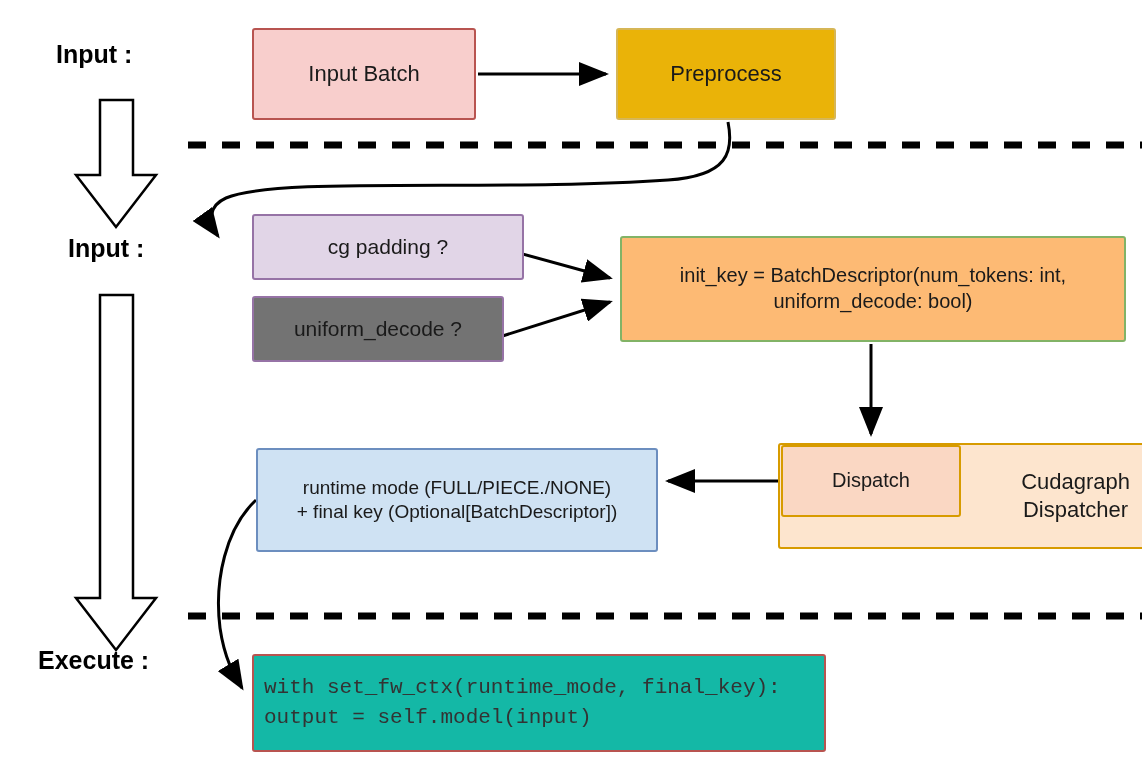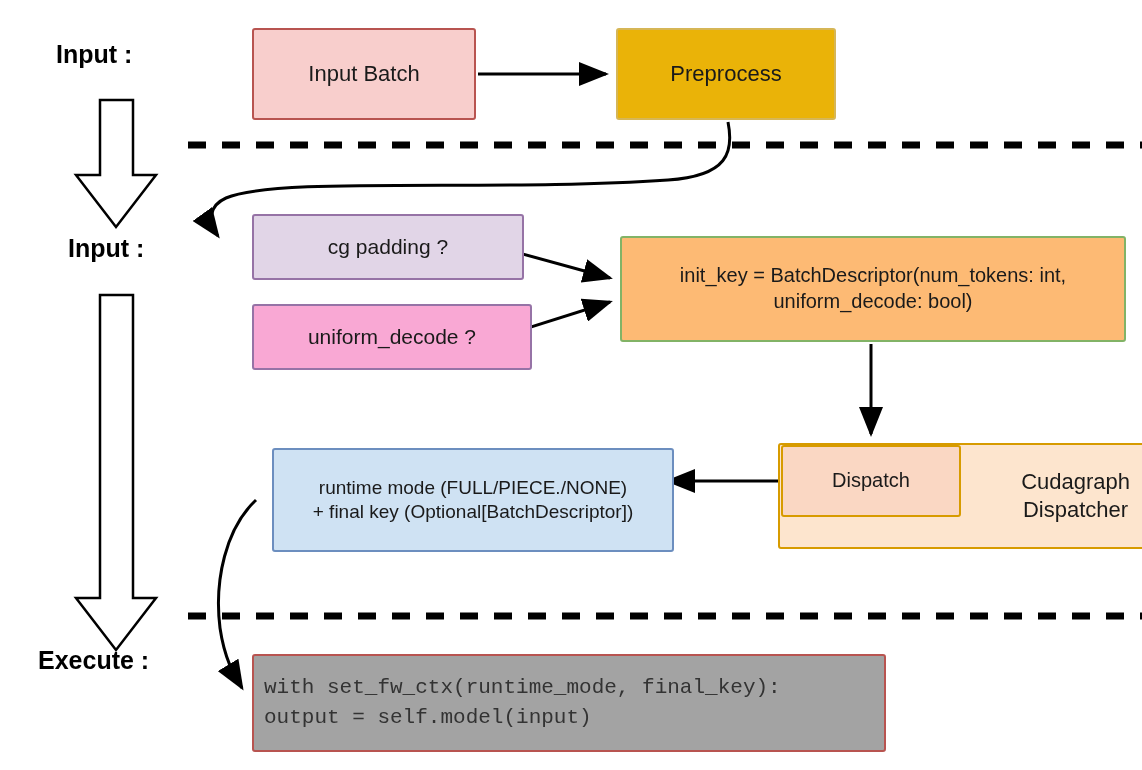--- a/index.html
+++ b/index.html
@@ -58,33 +58,33 @@
     color: #333333;
   }
 
   
   #node-input-batch   { left:224px; top:28px;  width:224px; height:92px;  font-size:22px;
                         background:#f8cecc; border-color:#b85450; }
   #node-preprocess    { left:588px; top:28px;  width:220px; height:92px;  font-size:22px;
                         background:#eab308; border-color:#d6b656;text-align:right; }
   #node-cg-padding    { left:224px; top:214px; width:272px; height:66px;  font-size:21px;
                         background:#e1d5e7; border-color:#9673a6; }
-  #node-uniform-dec   { left:224px; top:304px; width:280px; height:66px;  font-size:21px;
-                        background:#f9a8d4; border-color:#9673a6; }
+  #node-uniform-dec   { left:224px; top:296px; width:252px; height:66px;  font-size:21px;
+                        background:#737373; border-color:#9673a6; }
   #node-init-key      { left:592px; top:236px; width:506px; height:106px; font-size:20px;
                         background:#fdba74; border-color:#82b366; }
-  #node-runtime-mode  { left:244px; top:448px; width:402px; height:104px; font-size:19px;
+  #node-runtime-mode  { left:228px; top:448px; width:402px; height:104px; font-size:19px;
                         background:#cfe2f3; border-color:#6c8ebf; }
   #node-cudagraph     { left:750px; top:443px; width:388px; height:106px; font-size:22px;
                         background:#fde5ce; border-color:#d79b00;
                         justify-content:flex-end; padding-right:34px; }
   #node-dispatch      { left:753px; top:445px; width:180px; height:72px;  font-size:20px;
                         background:#fad7c3; border-color:#d79b00; }
-  #node-exec-code     { left:224px; top:654px; width:634px; height:98px;
-                        background:#a3a3a3; border-color:#b85450; }
+  #node-exec-code     { left:224px; top:654px; width:574px; height:98px;
+                        background:#14b8a6; border-color:#b85450; }
 
   #label-input   { left:28px;  top:40px;  }
   #label-plan    { left:40px;  top:234px; }
   #label-execute { left:10px;  top:646px; }
 </style>
 </head>
 <body>
 
 <div id="canvas">
 

